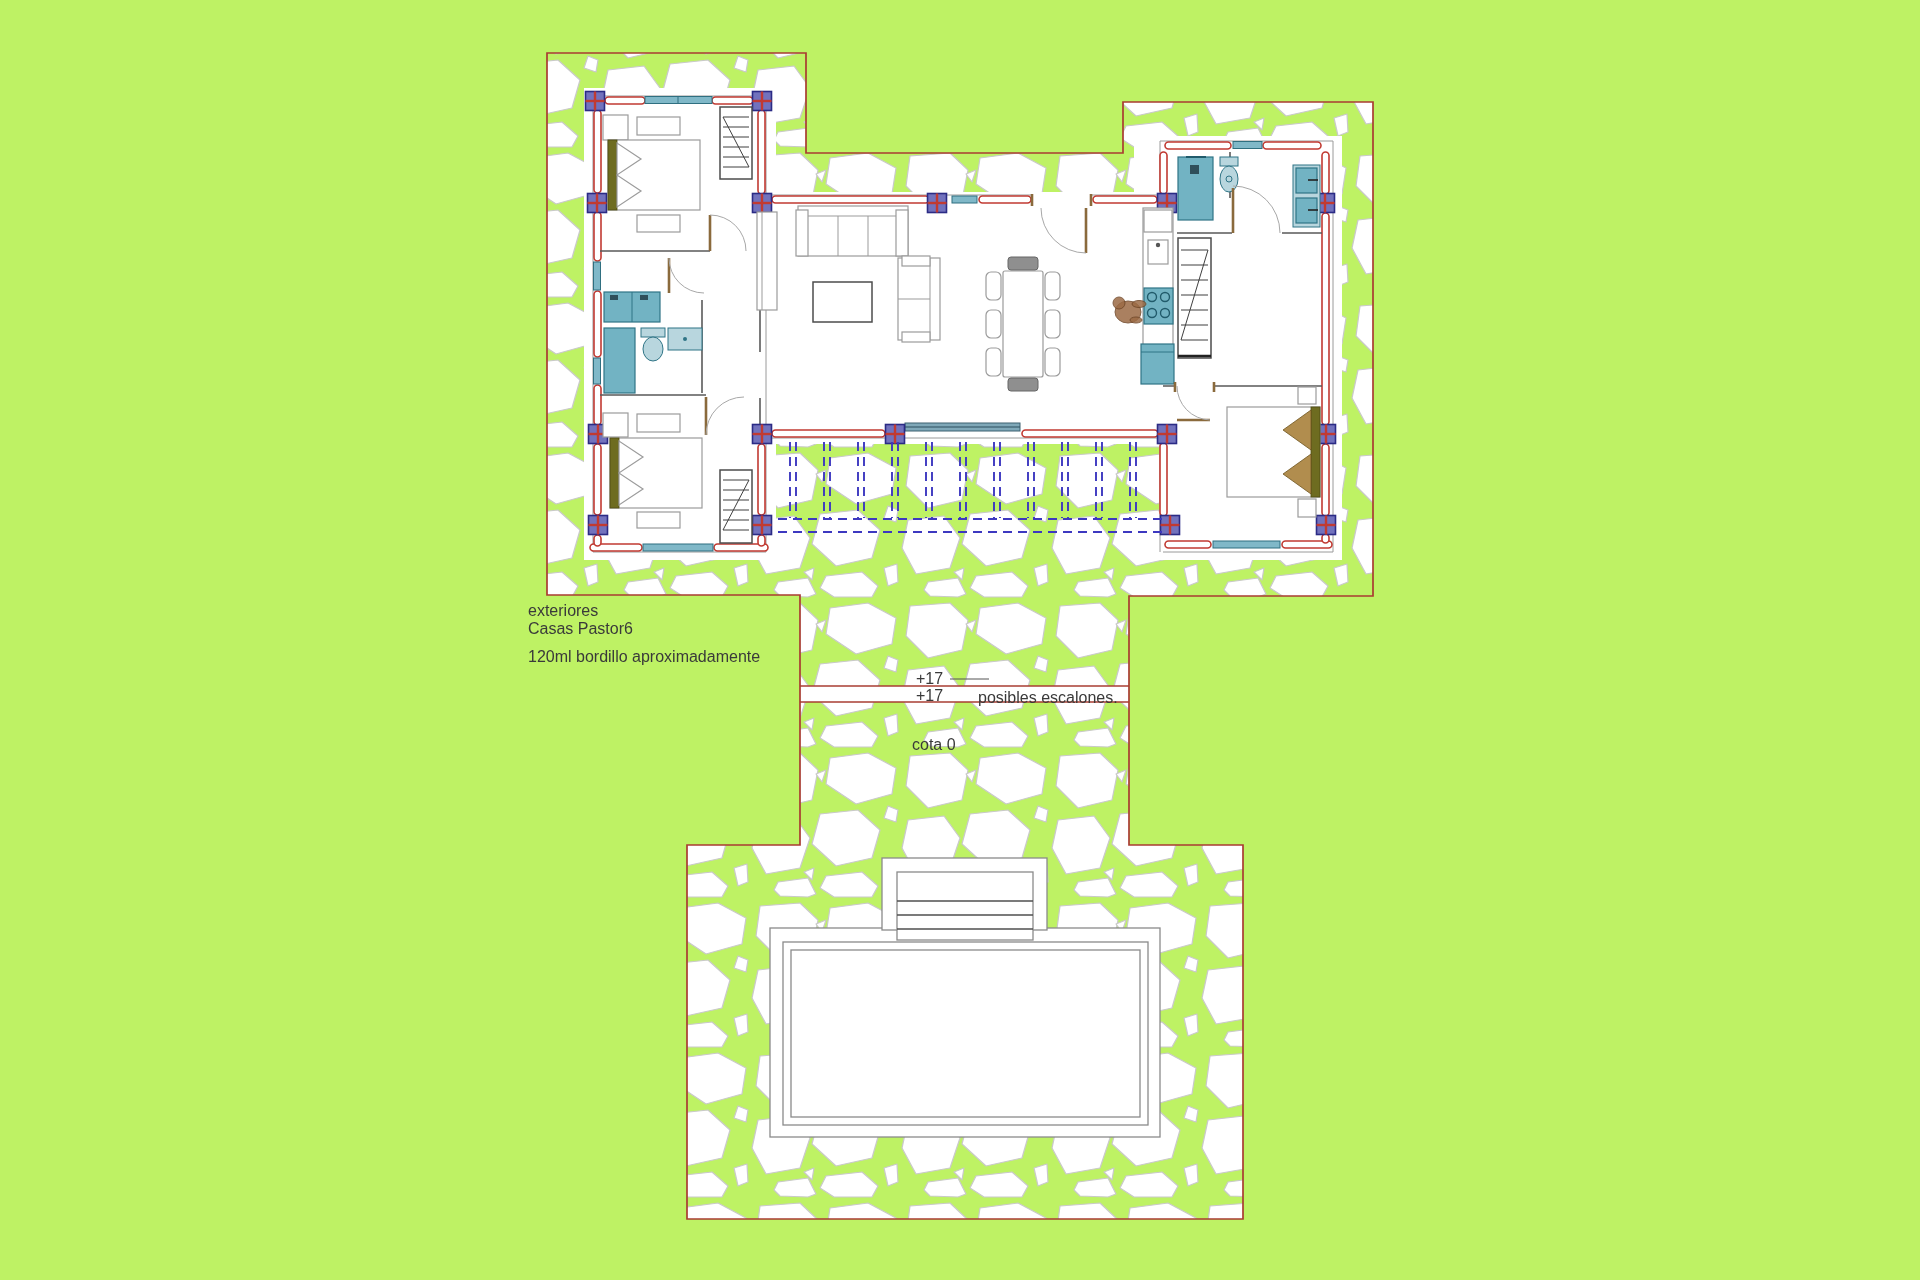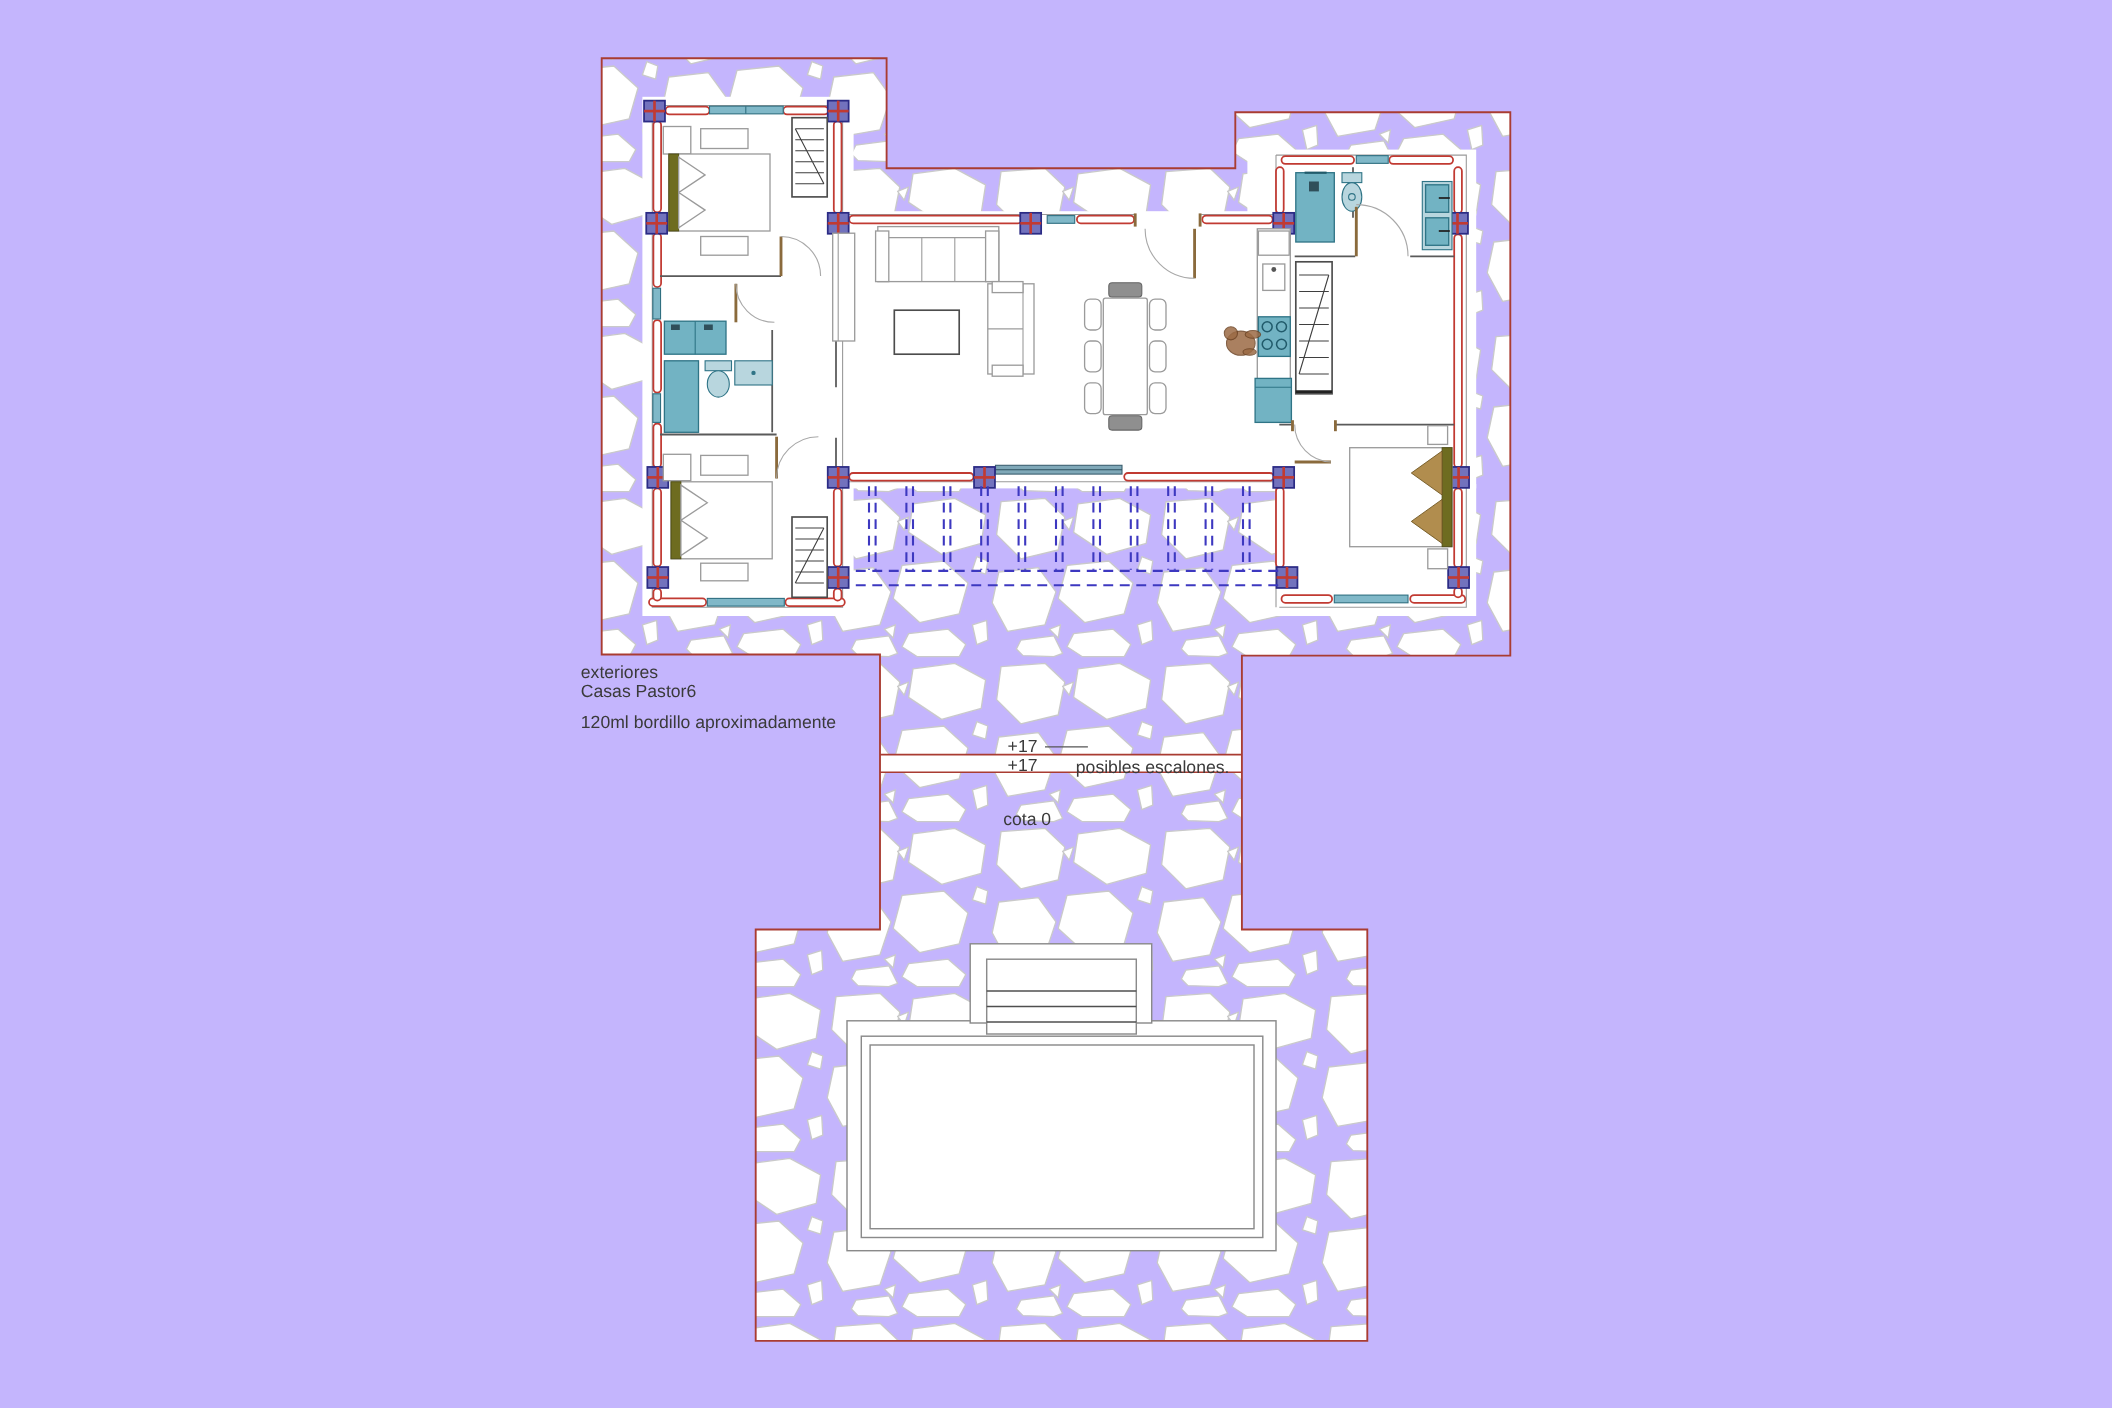--- a/index.html
+++ b/index.html
@@ -1,16 +1,16 @@
 <!DOCTYPE html>
 <html style="--boundary-red: #a93c32; --wall-red: #c13a32; --pilaster-fill: #7272bd; --pilaster-border: #2b2b85; --window-teal: #80b8c8; --window-dark: #2f6f80; --slider-steel: #7fa8b8; --fixture-teal: #72b3c3; --fixture-dark: #2f7486; --fixture-light: #b8d6de; --pergola-blue: #3d38c0; --stone-gray: #c9c9c9; --furniture-gray: #9b9b9b; --olive: #6e6c20; --tan: #b18d4e; --wood-brown: #8a6a3c; --person-brown: #9c6b45; --text-dark: #3a3a3a;"><head>
 <meta charset="utf-8">
 <style>
   html,body{margin:0;padding:0;background:#fff;}
-  .canvas{width:1920px;height:1280px;position:relative;background:#c4b5fd;overflow:hidden;
+  .canvas{width:1920px;height:1280px;position:relative;background:#bef264;overflow:hidden;
           font-family:"Liberation Sans",sans-serif;}
   svg{display:block;}
   .stone{fill:#ffffff;stroke:var(--stone-gray);stroke-width:1.2;stroke-linejoin:round;}
   .cut{fill:#ffffff;stroke:none;}
   .bnd{fill:none;stroke:var(--boundary-red);stroke-width:1.7;stroke-linejoin:miter;}
   .outl{fill:none;stroke:#9a9a9a;stroke-width:1;}
   .ws{fill:#ffffff;stroke:var(--wall-red);stroke-width:1.6;}
   .iw{fill:none;stroke:#5a5a5a;stroke-width:1.6;}
   .win{fill:var(--window-teal);stroke:var(--window-dark);stroke-width:1;}
   .slider{fill:var(--slider-steel);stroke:#3d6070;stroke-width:1;}

